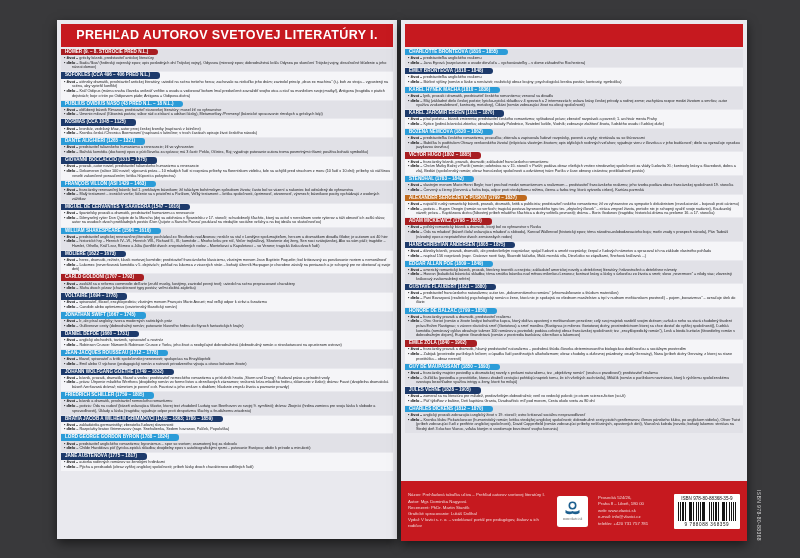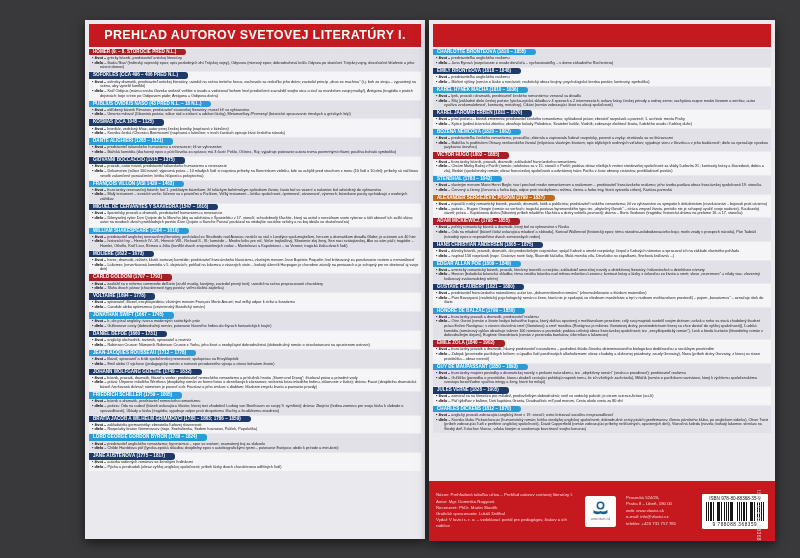--- a/index.html
+++ b/index.html
@@ -1,19 +1,19 @@
 <!DOCTYPE html>
 <html><head>
 <meta charset="utf-8">
 <style>
   html,body{margin:0;padding:0;background:#39393b;}
   .stage{position:relative;width:800px;height:558px;background:#39393b;overflow:hidden;
          font-family:"Liberation Sans",sans-serif;}
   .page{position:absolute;top:20px;background:#e9e9ee;overflow:hidden;
-        box-shadow:0 4px 10px rgba(0,0,0,.55);margin-left:28px;}
+        box-shadow:0 4px 10px rgba(0,0,0,.55);}
   .page-left{left:57px;width:340px;height:519px;}
   .page-right{left:401px;width:346px;height:521px;}
   .title-band{background:#c6191f;color:#fff;font-weight:bold;text-align:center;
               font-size:12.5px;line-height:23px;margin:4px 4px 2px 4px;letter-spacing:.4px;}
   .title-band.empty{height:23px;}
   .authors{padding:0 4px;}
   .author-section{margin-bottom:1px;}
   .author-section.odd{background:#e1e1e7;}
   .author-section.even{background:#f5f5f8;}
   .author-bar{color:#fff;font-weight:bold;font-size:4.6px;line-height:6.4px;

